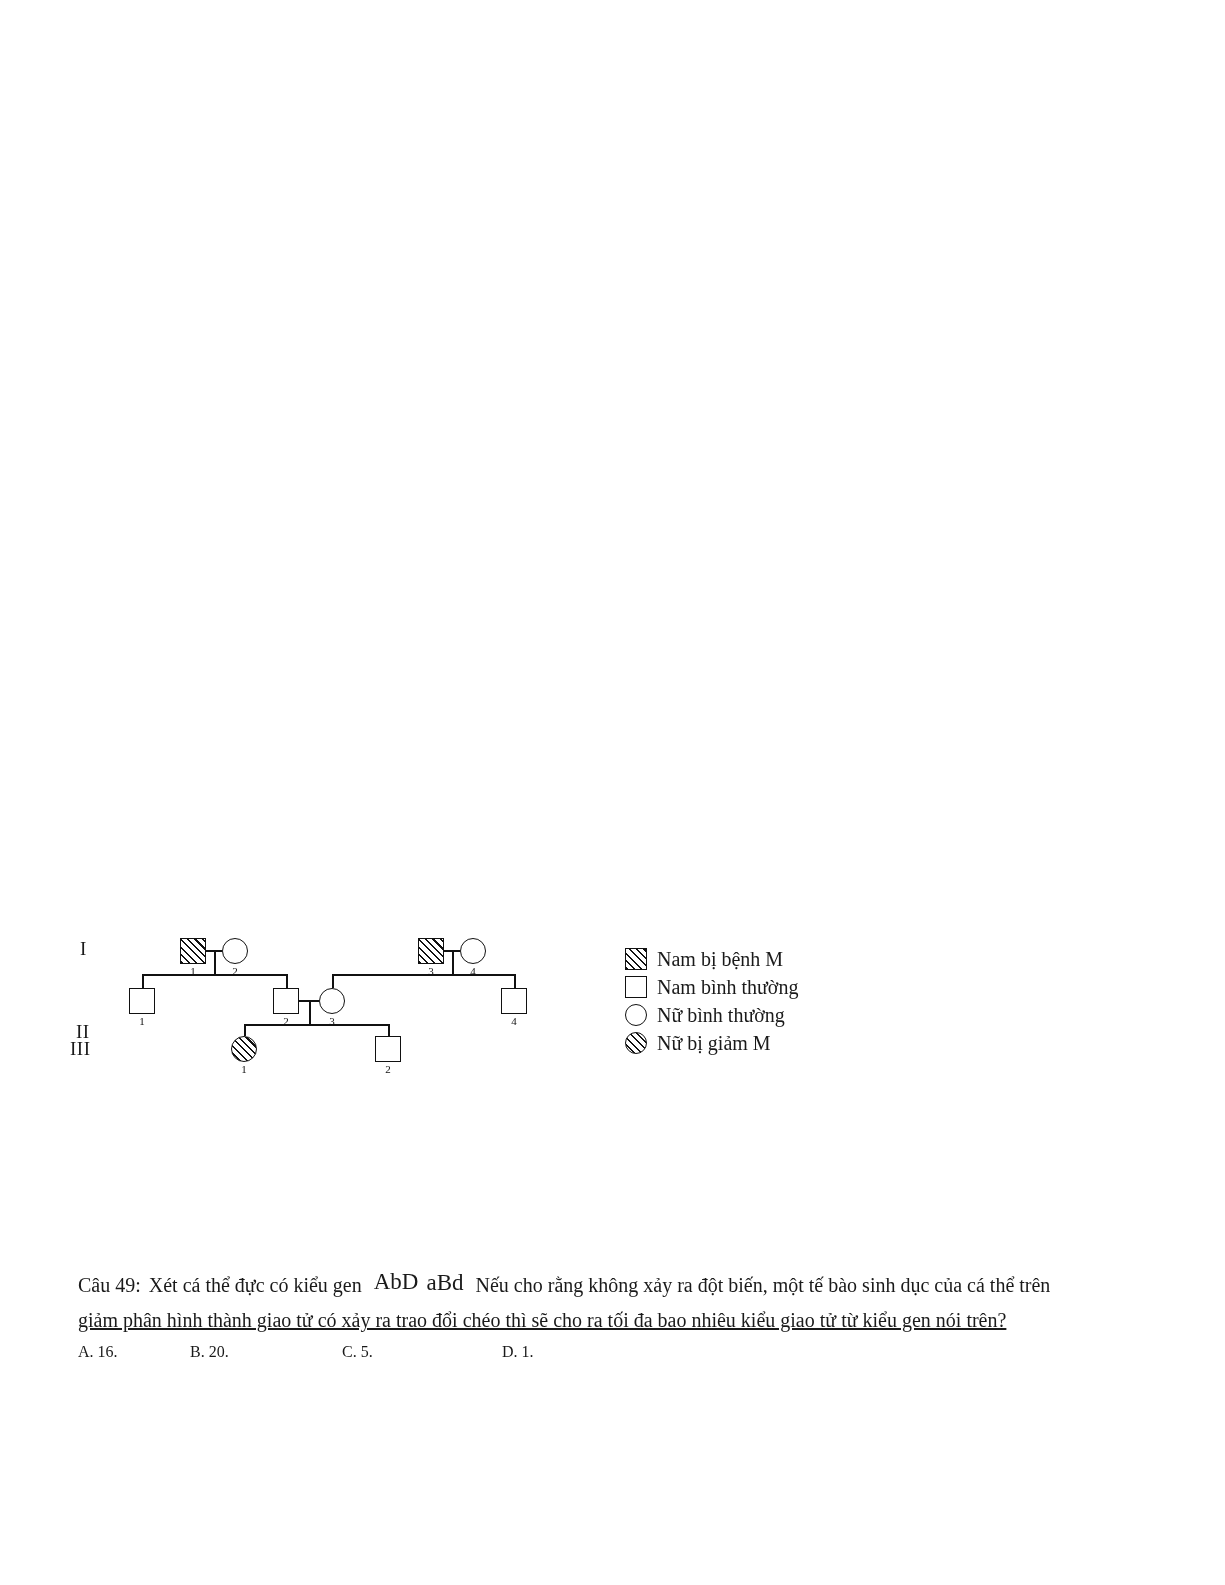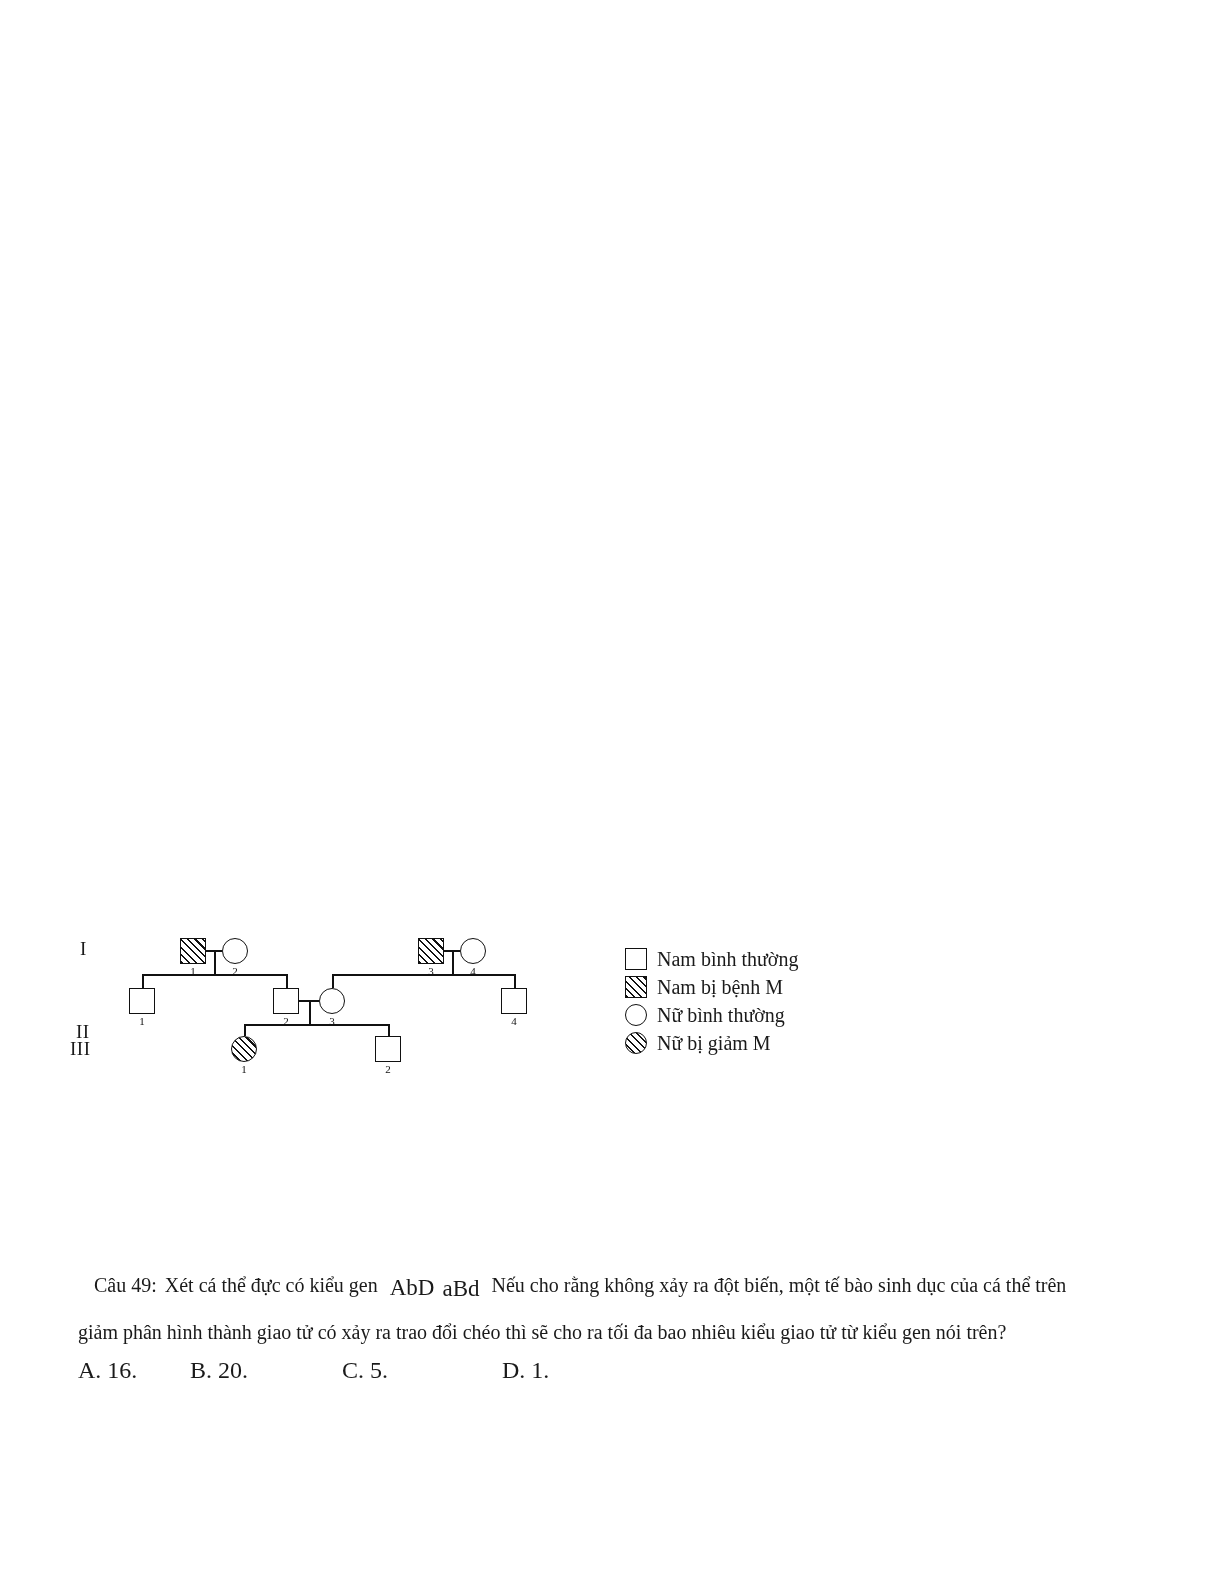--- a/index.html
+++ b/index.html
@@ -109,23 +109,22 @@
   #question-block {
     position: absolute;
     left: 78px;
     top: 1270px;
     width: 1000px;
     font-size: 20px;
     line-height: 1.55;
   }
   .q-line1 {
     display: flex;
-    align-items: flex-end;
+    align-items: flex-start;
     flex-wrap: nowrap;
-    margin-left: 16px;
   }
   .frac {
     display: inline-flex;
     flex-direction: row;
     align-items: center;
     margin: 0 8px;
     vertical-align: middle;
     line-height: 1.05;
   }
   .frac .num {
@@ -134,26 +133,26 @@
   }
   .frac .bar {
     width: 100%;
     height: 1.6px;
     background: #111;
   }
   .frac .den {
     font-size: 23px;
     padding: 1px 4px 0 4px;
   }
-  .q-line2 { margin-top: 16px; }
+  .q-line2 { margin-top: 4px; text-decoration: underline; }
   .answers {
     margin-top: 4px;
     display: flex;
   }
-  .answers .opt { font-size: 24px; }
+  .answers .opt { font-size: 16px; }
   .answers .opt:nth-child(1) { width: 112px; }
   .answers .opt:nth-child(2) { width: 152px; }
   .answers .opt:nth-child(3) { width: 160px; }
   .answers .opt:nth-child(4) { width: 120px; }
 </style>
 </head>
 <body>
 
 <div id="pedigree-figure">
 
@@ -216,26 +215,26 @@
   <div class="person female affected" style="left:161px; top:106px;">
     <span class="idx">1</span>
   </div>
   <div class="person male" style="left:305px; top:106px;">
     <span class="idx">2</span>
   </div>
 </div>
 
 <div id="legend">
   <div class="legend-row">
+    <span class="legend-sym male affected"></span>
+    <span class="legend-text">Nam bị bệnh M</span>
+  </div>
+  <div class="legend-row">
     <span class="legend-sym male"></span>
     <span class="legend-text">Nam bình thường</span>
-  </div>
-  <div class="legend-row">
-    <span class="legend-sym male affected"></span>
-    <span class="legend-text">Nam bị bệnh M</span>
   </div>
   <div class="legend-row">
     <span class="legend-sym female"></span>
     <span class="legend-text">Nữ bình thường</span>
   </div>
   <div class="legend-row">
     <span class="legend-sym female affected"></span>
     <span class="legend-text">Nữ bị giảm M</span>
   </div>
 </div>

